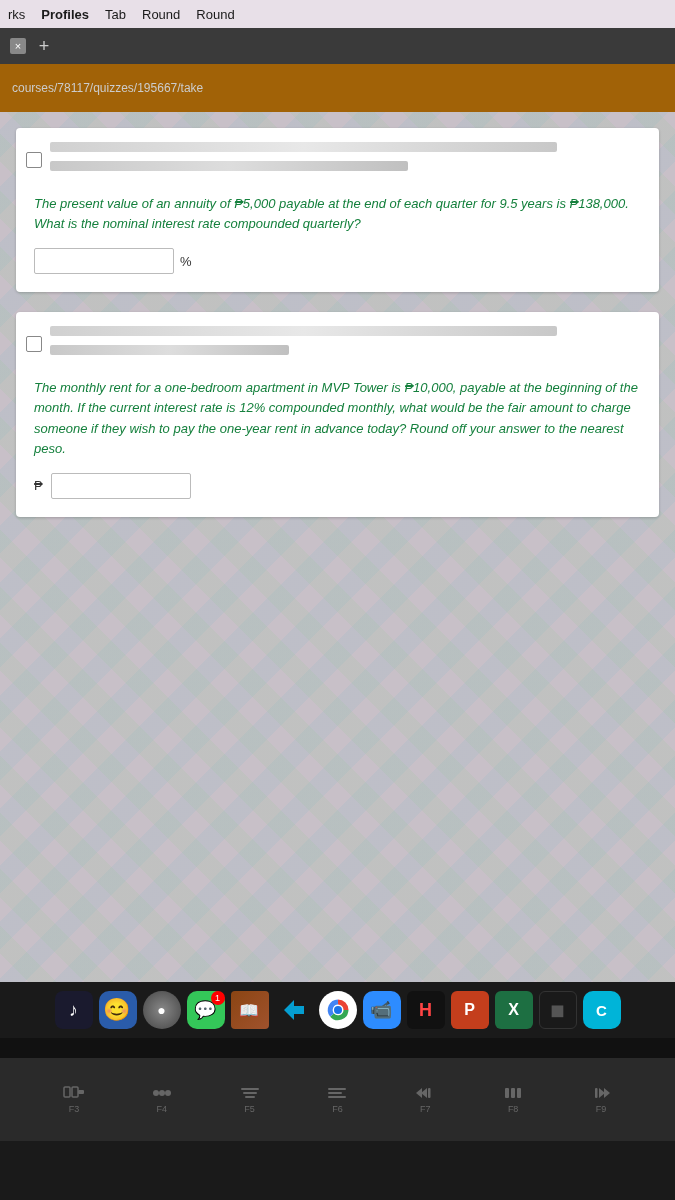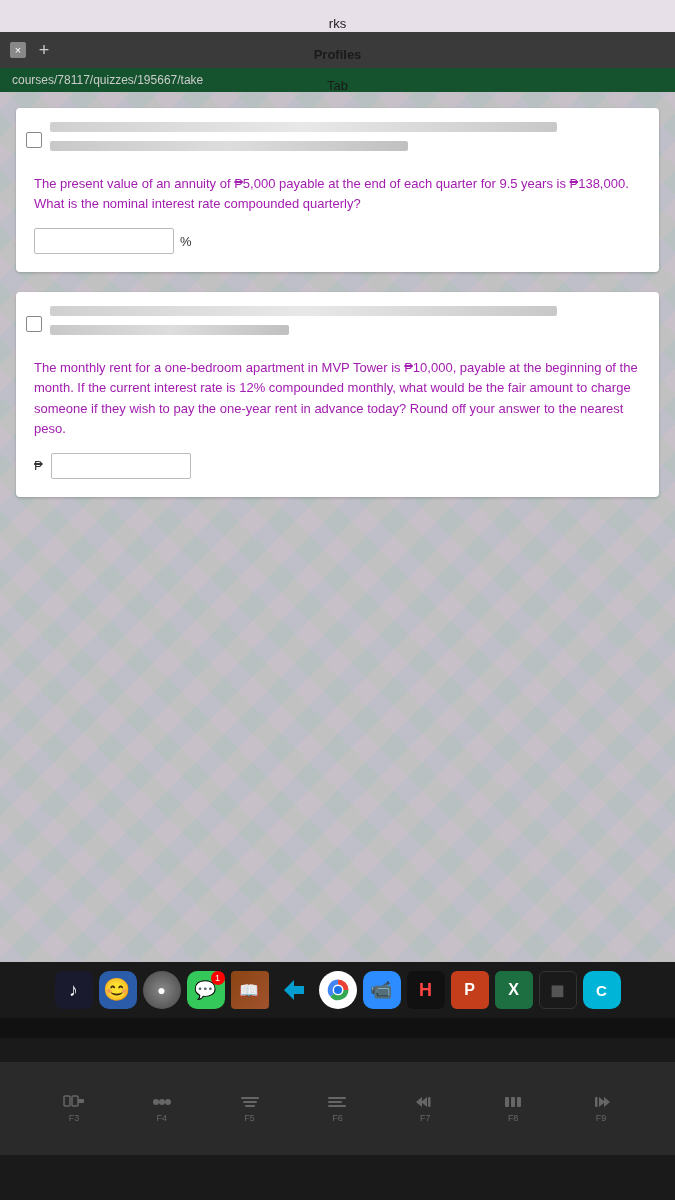--- a/index.html
+++ b/index.html
@@ -12,24 +12,23 @@
       overflow: hidden;
       position: relative;
     }
 
     
     .menubar {
       background: #e8e0e8;
       height: 28px;
       display: flex;
       align-items: center;
-      padding: 16px 8px;
+      padding: 0 8px;
       gap: 16px;
       position: relative;
-      flex-direction: column;
     }
 
     .menubar-item {
       font-size: 13px;
       color: #1a1a1a;
       cursor: pointer;
       font-weight: 400;
     }
 
     .menubar-item.bold {
@@ -68,22 +67,22 @@
       font-size: 18px;
       cursor: pointer;
       display: flex;
       align-items: center;
       justify-content: center;
       line-height: 1;
     }
 
     
     .address-bar {
-      background: #14532d;
-      height: 24px;
+      background: #a16207;
+      height: 48px;
       display: flex;
       align-items: center;
       padding: 0 12px;
     }
 
     .address-text {
       color: #ccc;
       font-size: 12px;
     }
 
@@ -151,23 +150,24 @@
     .redacted-bar.wide { width: 85%; }
     .redacted-bar.medium { width: 60%; }
     .redacted-bar.short { width: 40%; }
 
     .question-body {
       padding: 14px 18px 18px 18px;
     }
 
     .question-text {
       font-size: 13px;
-      color: #a21caf;
+      color: #15803d;
       line-height: 1.55;
       margin-bottom: 14px;
+      font-style: italic;
     }
 
     .answer-row {
       display: flex;
       align-items: center;
       gap: 6px;
     }
 
     .answer-input {
       width: 140px;
@@ -232,26 +232,25 @@
       font-size: 9px;
       color: white;
       display: flex;
       align-items: center;
       justify-content: center;
     }
 
     
     .keyboard-area {
       background: #2a2a2a;
-      height: 93px;
+      height: 83px;
       display: flex;
       align-items: center;
       justify-content: space-around;
       padding: 0 30px;
-      margin-top: 24px;
     }
 
     .key-group {
       display: flex;
       flex-direction: column;
       align-items: center;
       gap: 3px;
     }
 
     .key-label {

